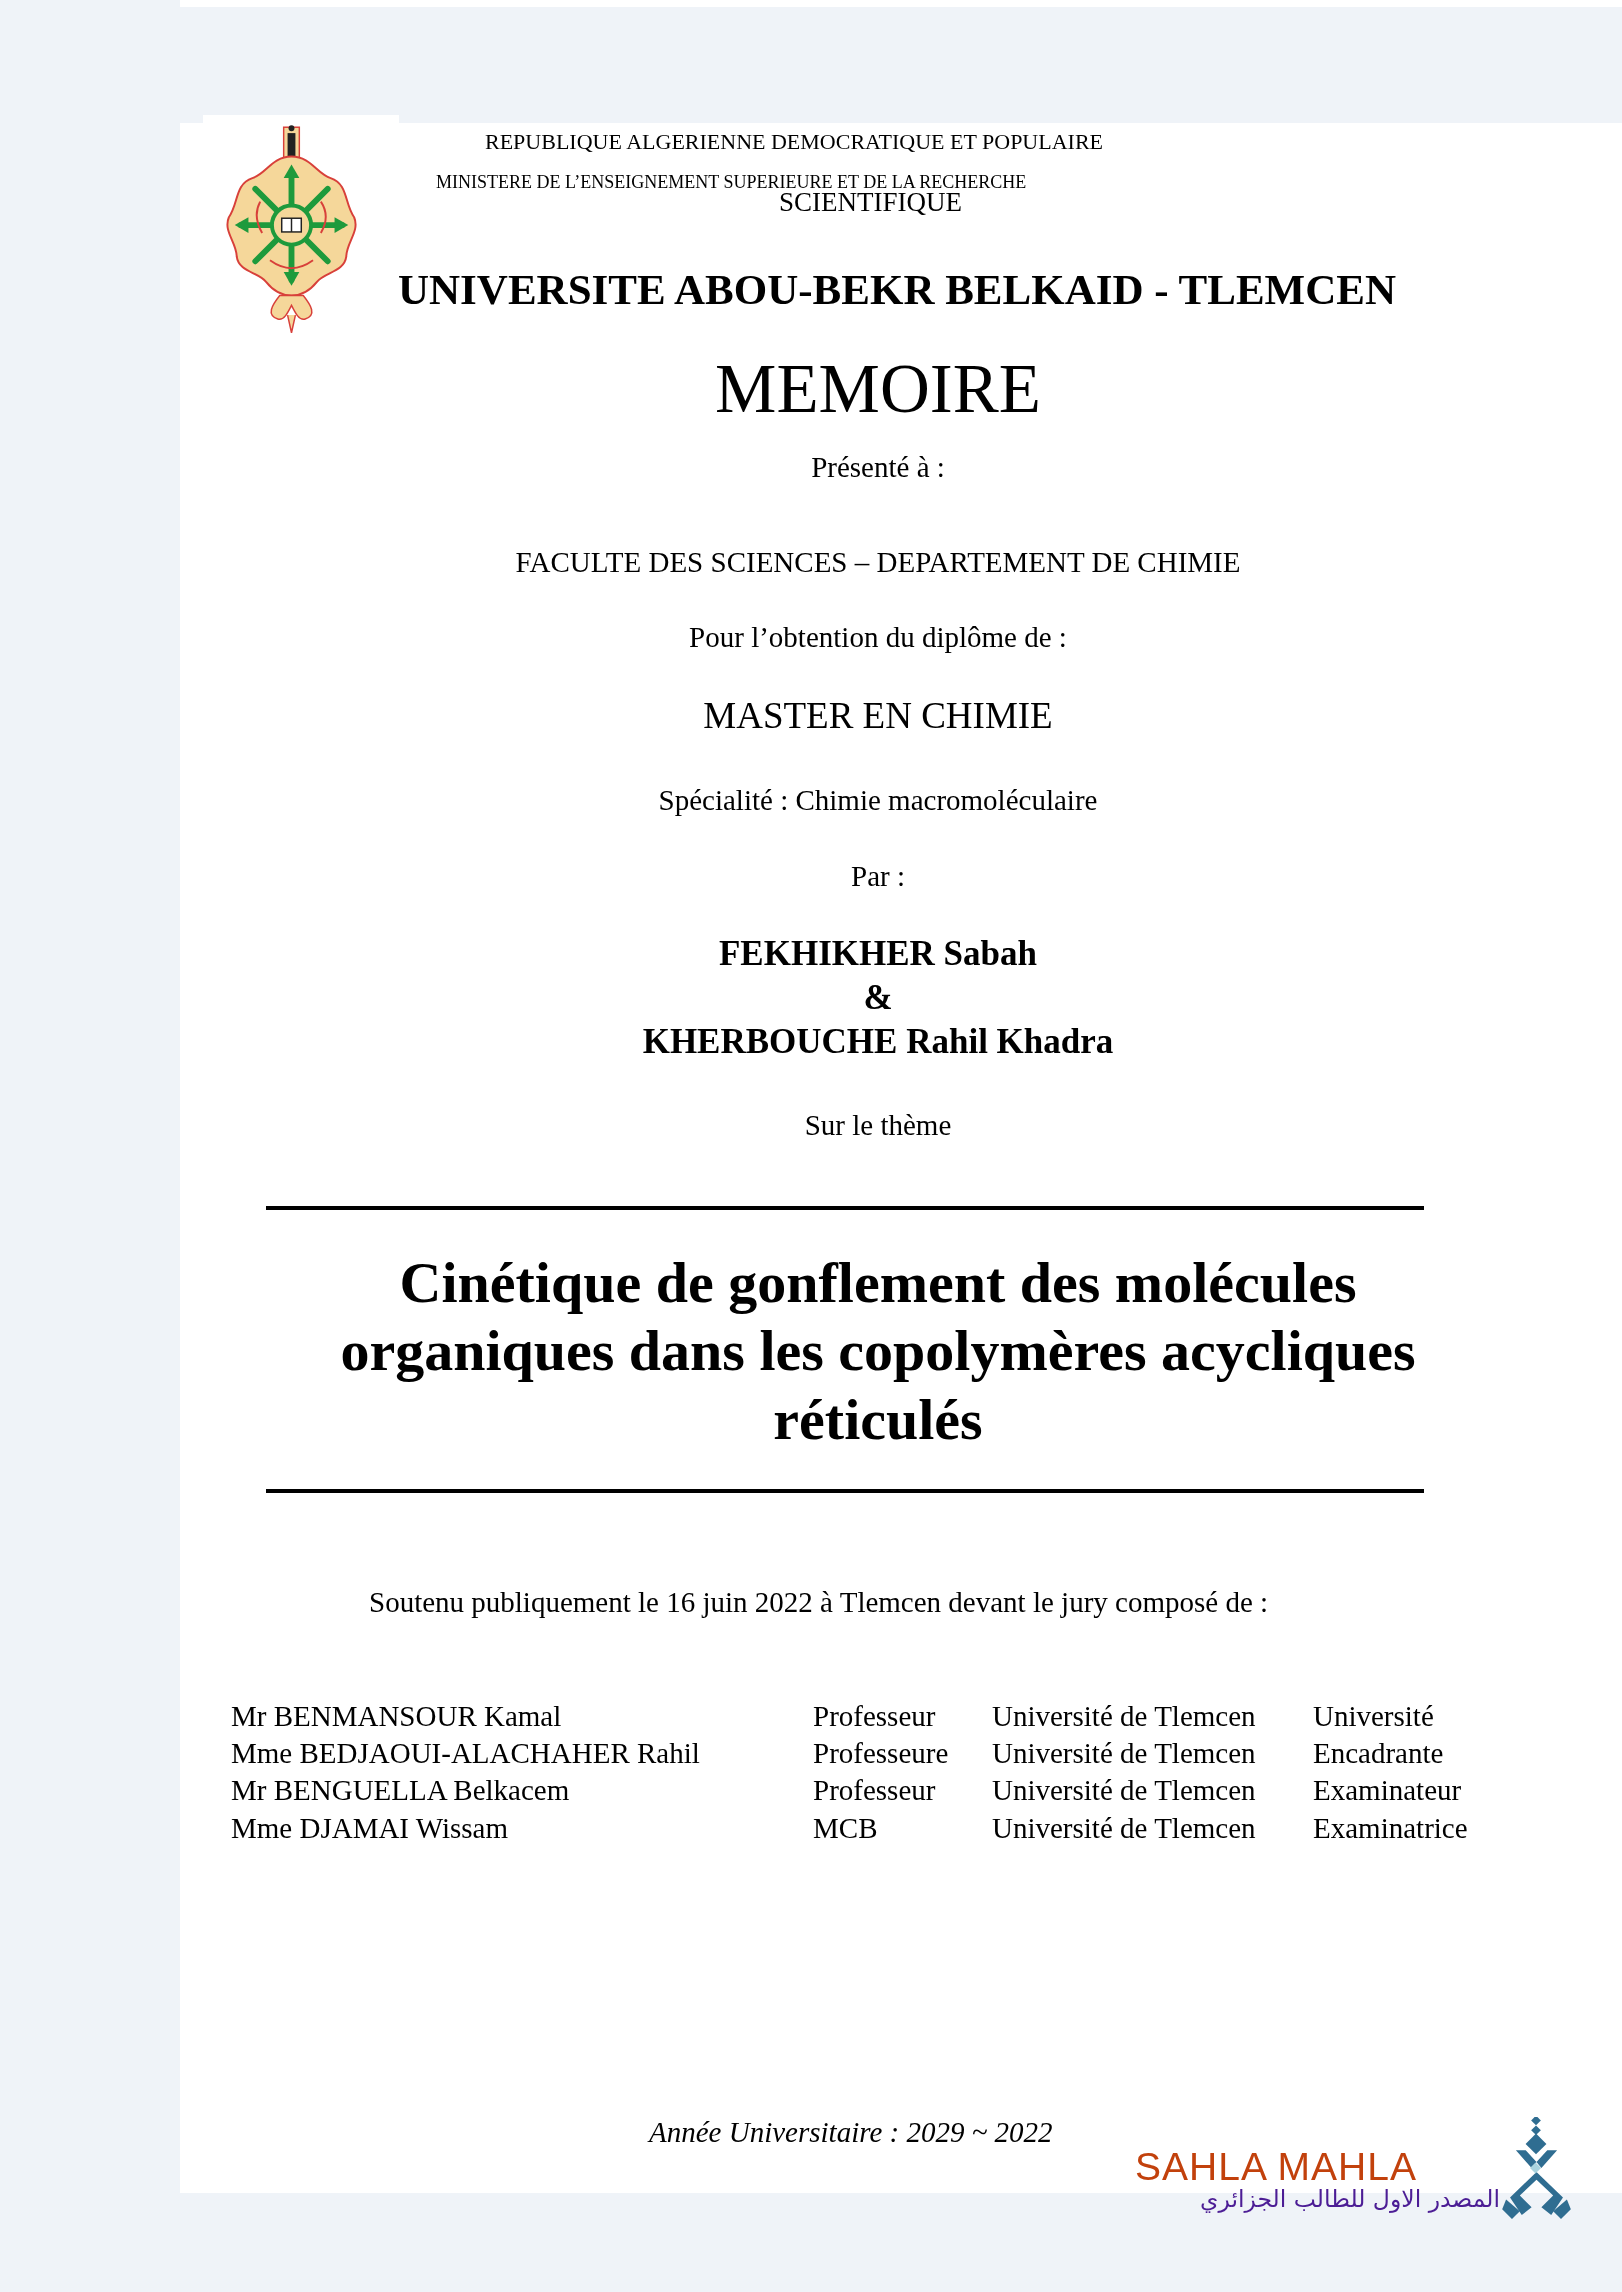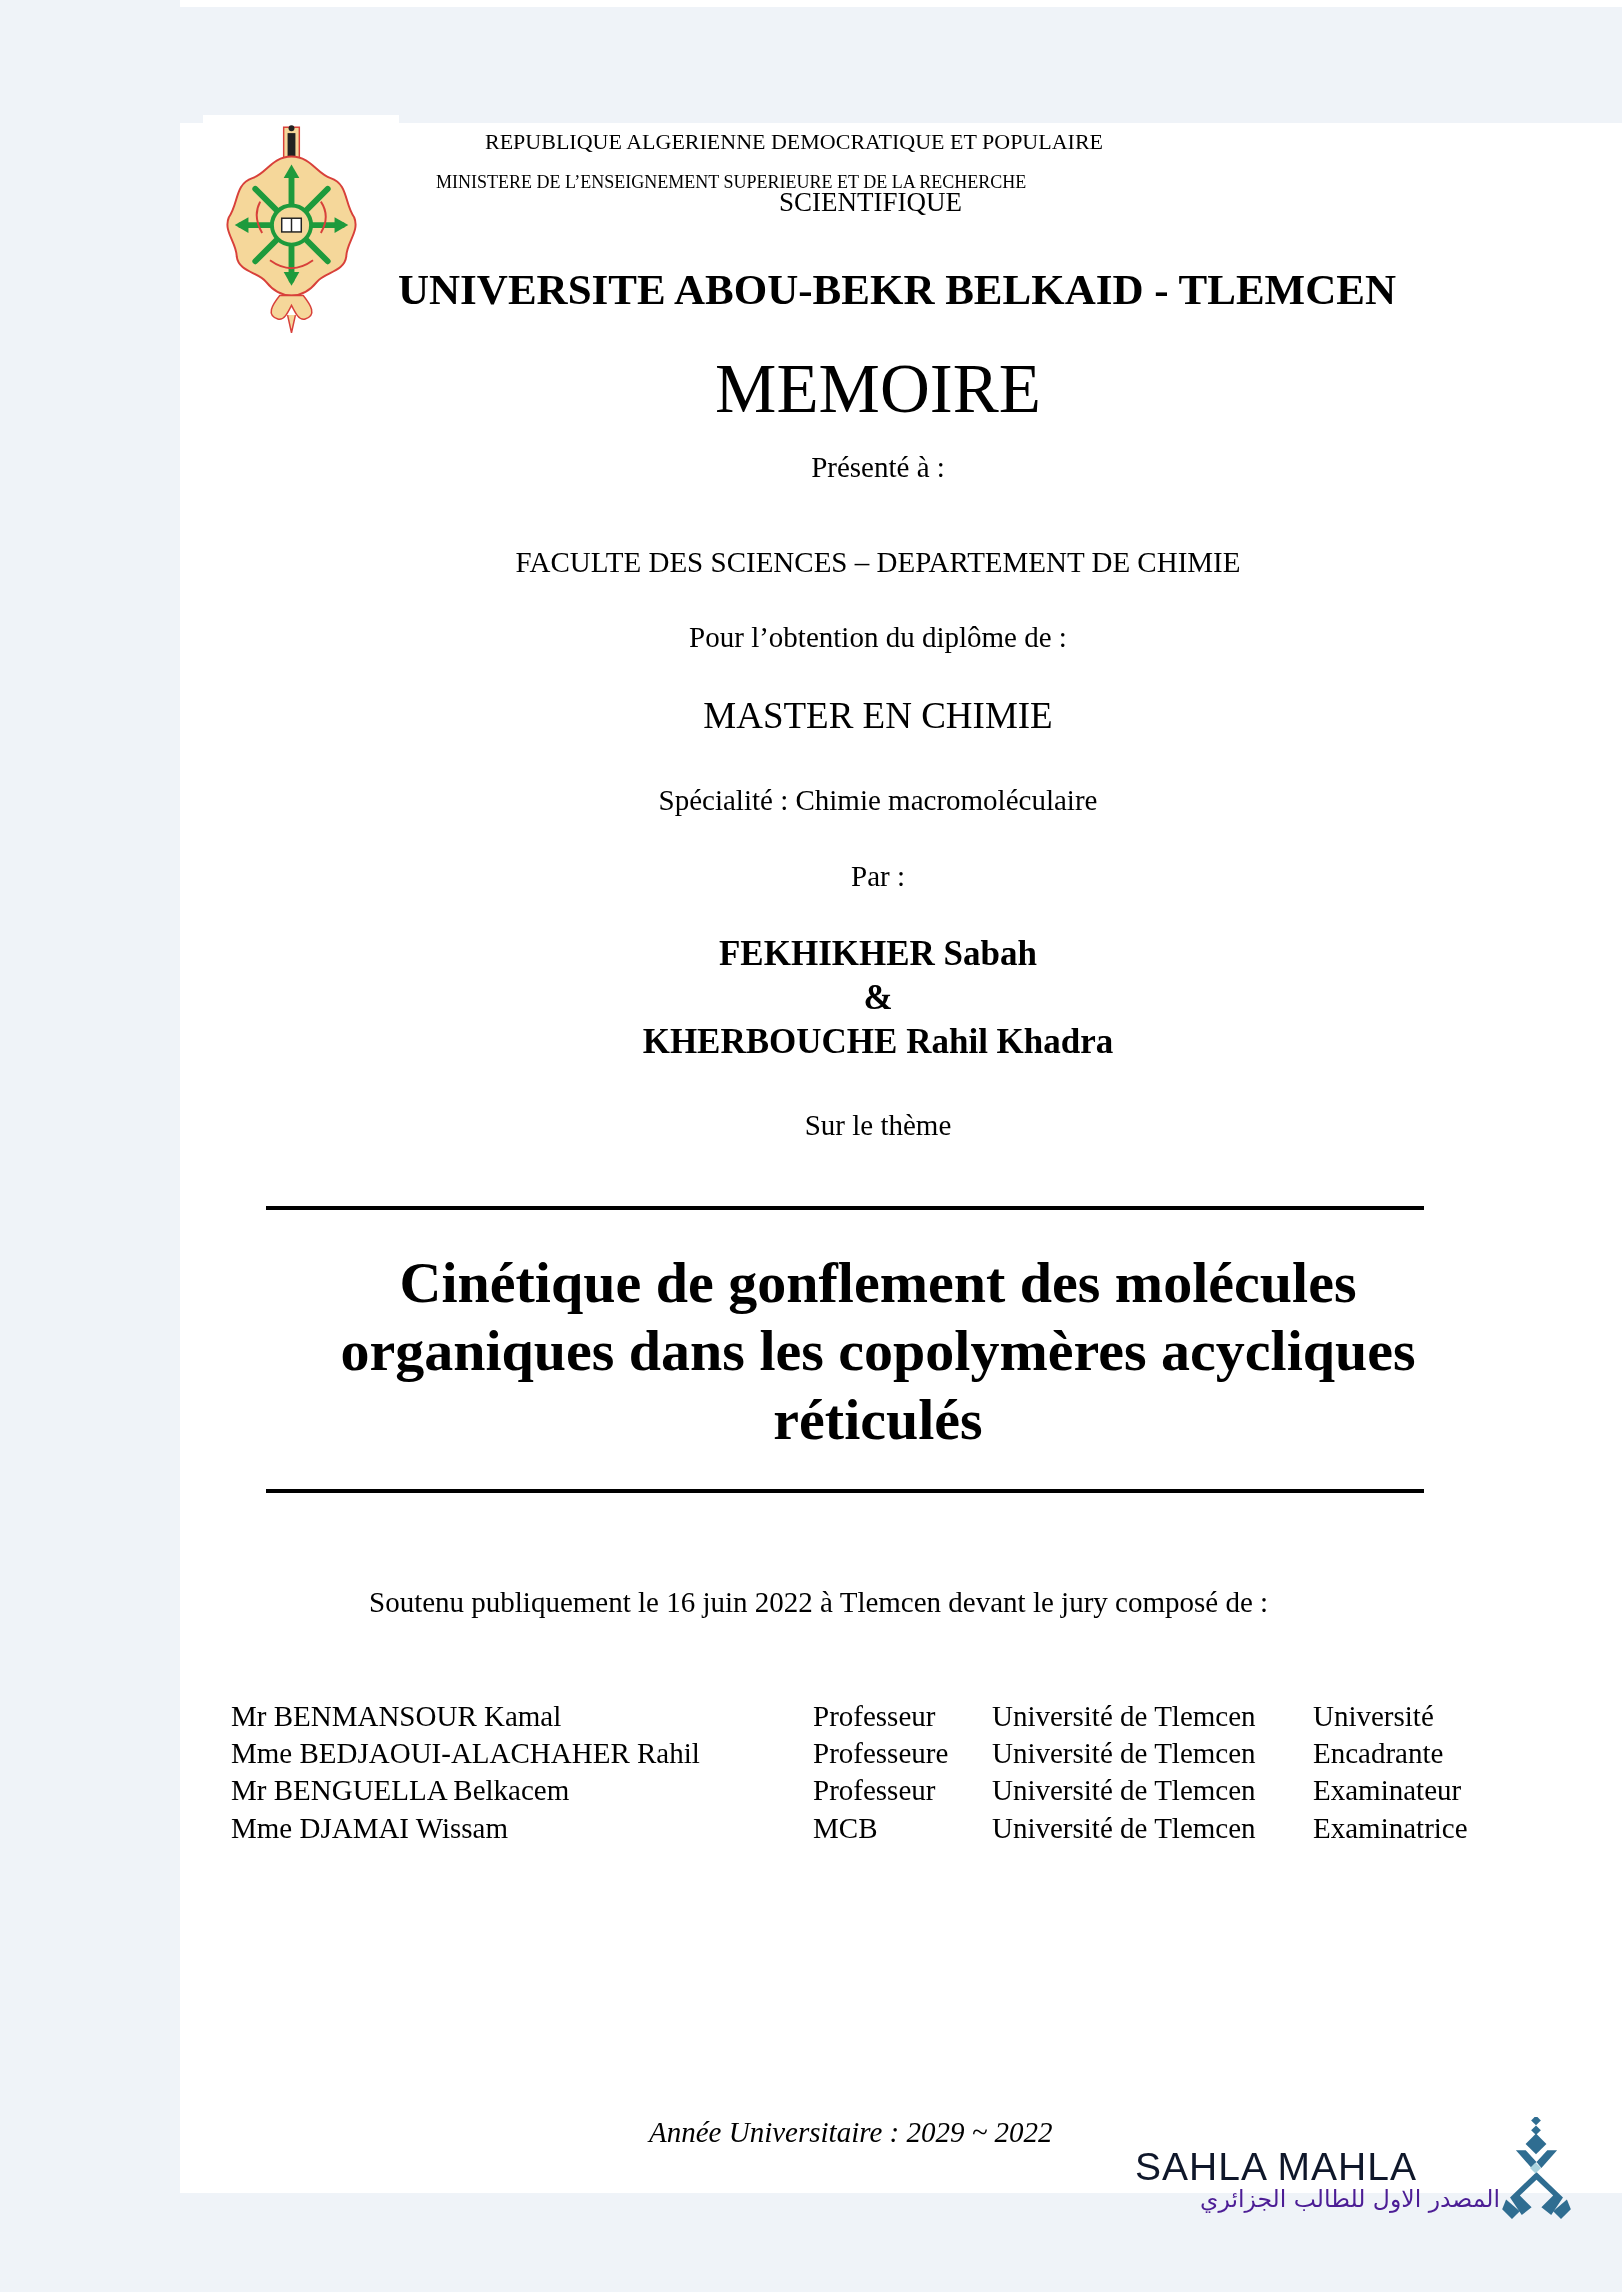--- a/index.html
+++ b/index.html
@@ -107,21 +107,21 @@
     <div class="jury-cell" style="left:231px;top:1814px;">Mme DJAMAI Wissam</div>
     <div class="jury-cell" style="left:813px;top:1814px;">MCB</div>
     <div class="jury-cell" style="left:992px;top:1814px;">Université de Tlemcen</div>
     <div class="jury-cell" style="left:1313px;top:1814px;">Examinatrice</div>
   </div>
 </div>
 
 <div class="t" style="left:649px;top:2118px;font-size:29px;font-style:italic;">Année Universitaire : 2029 ~ 2022</div>
 
 <div>
-  <div class="sahla-text" style="color:#0f172a;">SAHLA MAHLA</div>
+  <div class="sahla-text" style="color:#c2410c;">SAHLA MAHLA</div>
   <div class="sahla-ar" style="color:#4c1d95;">المصدر الاول للطالب الجزائري</div>
   <svg style="position:absolute;left:1502px;top:2117px;" width="69" height="102" viewBox="0 0 70 104">
     <g fill="#2f6d91">
       <rect x="31" y="0" width="7" height="7" transform="rotate(45 34.5 3.5)"></rect>
       <rect x="31" y="10" width="7" height="7" transform="rotate(45 34.5 13.5)"></rect>
       <rect x="27" y="20" width="15" height="15" transform="rotate(45 34.5 27.5)"></rect>
       <path d="M14 34 L24 34 L35 46 L46 34 L56 34 L40 52 L35 46 L30 52 Z"></path>
       <path d="M35 56 L62 82 L50 100 L40 92 L52 80 L35 64 L18 80 L30 92 L20 100 L8 82 Z"></path>
       <path d="M4 84 L18 96 L10 104 L0 94 Z"></path>
       <path d="M66 84 L52 96 L60 104 L70 94 Z"></path>

